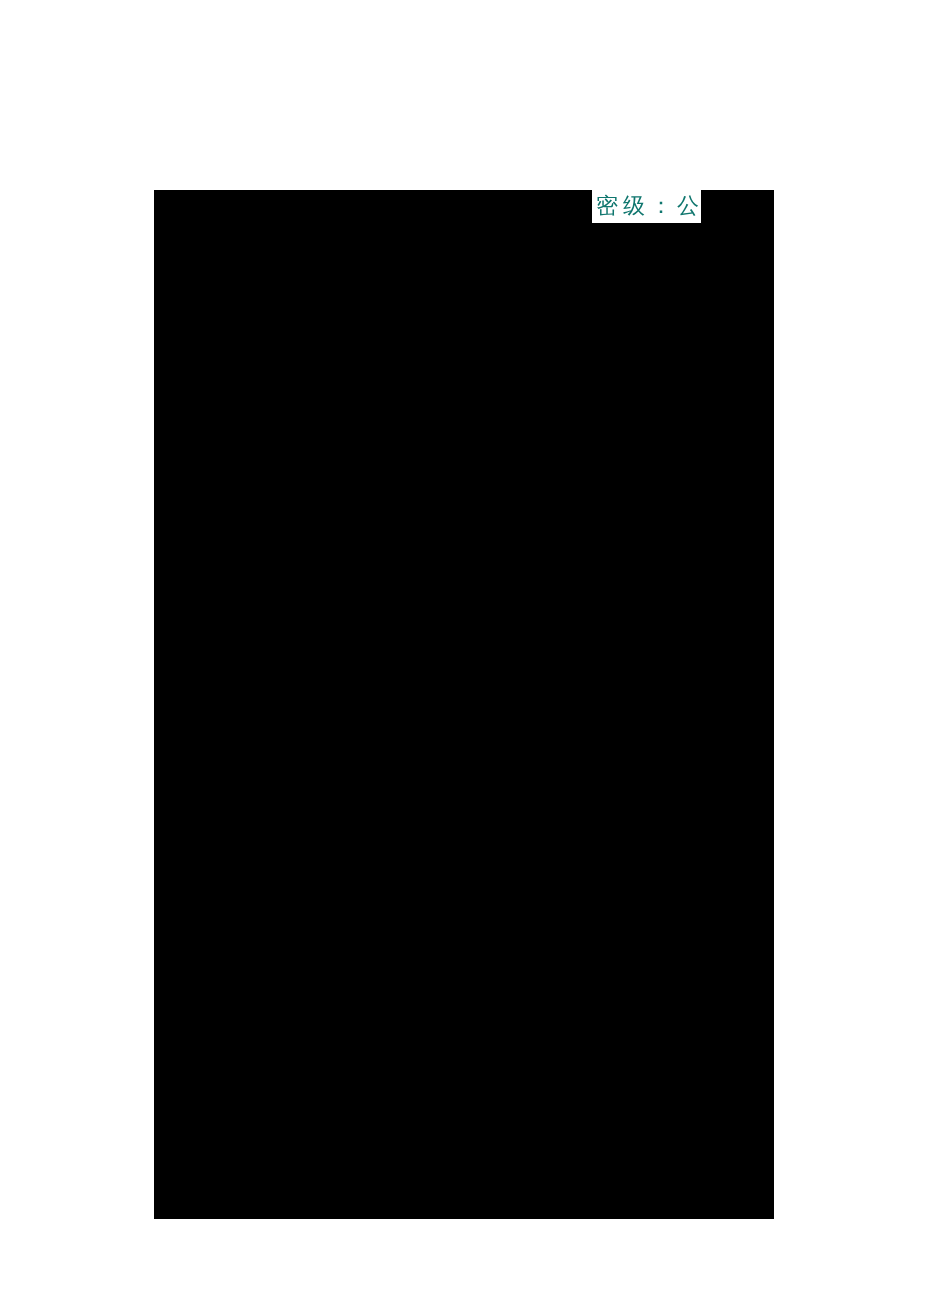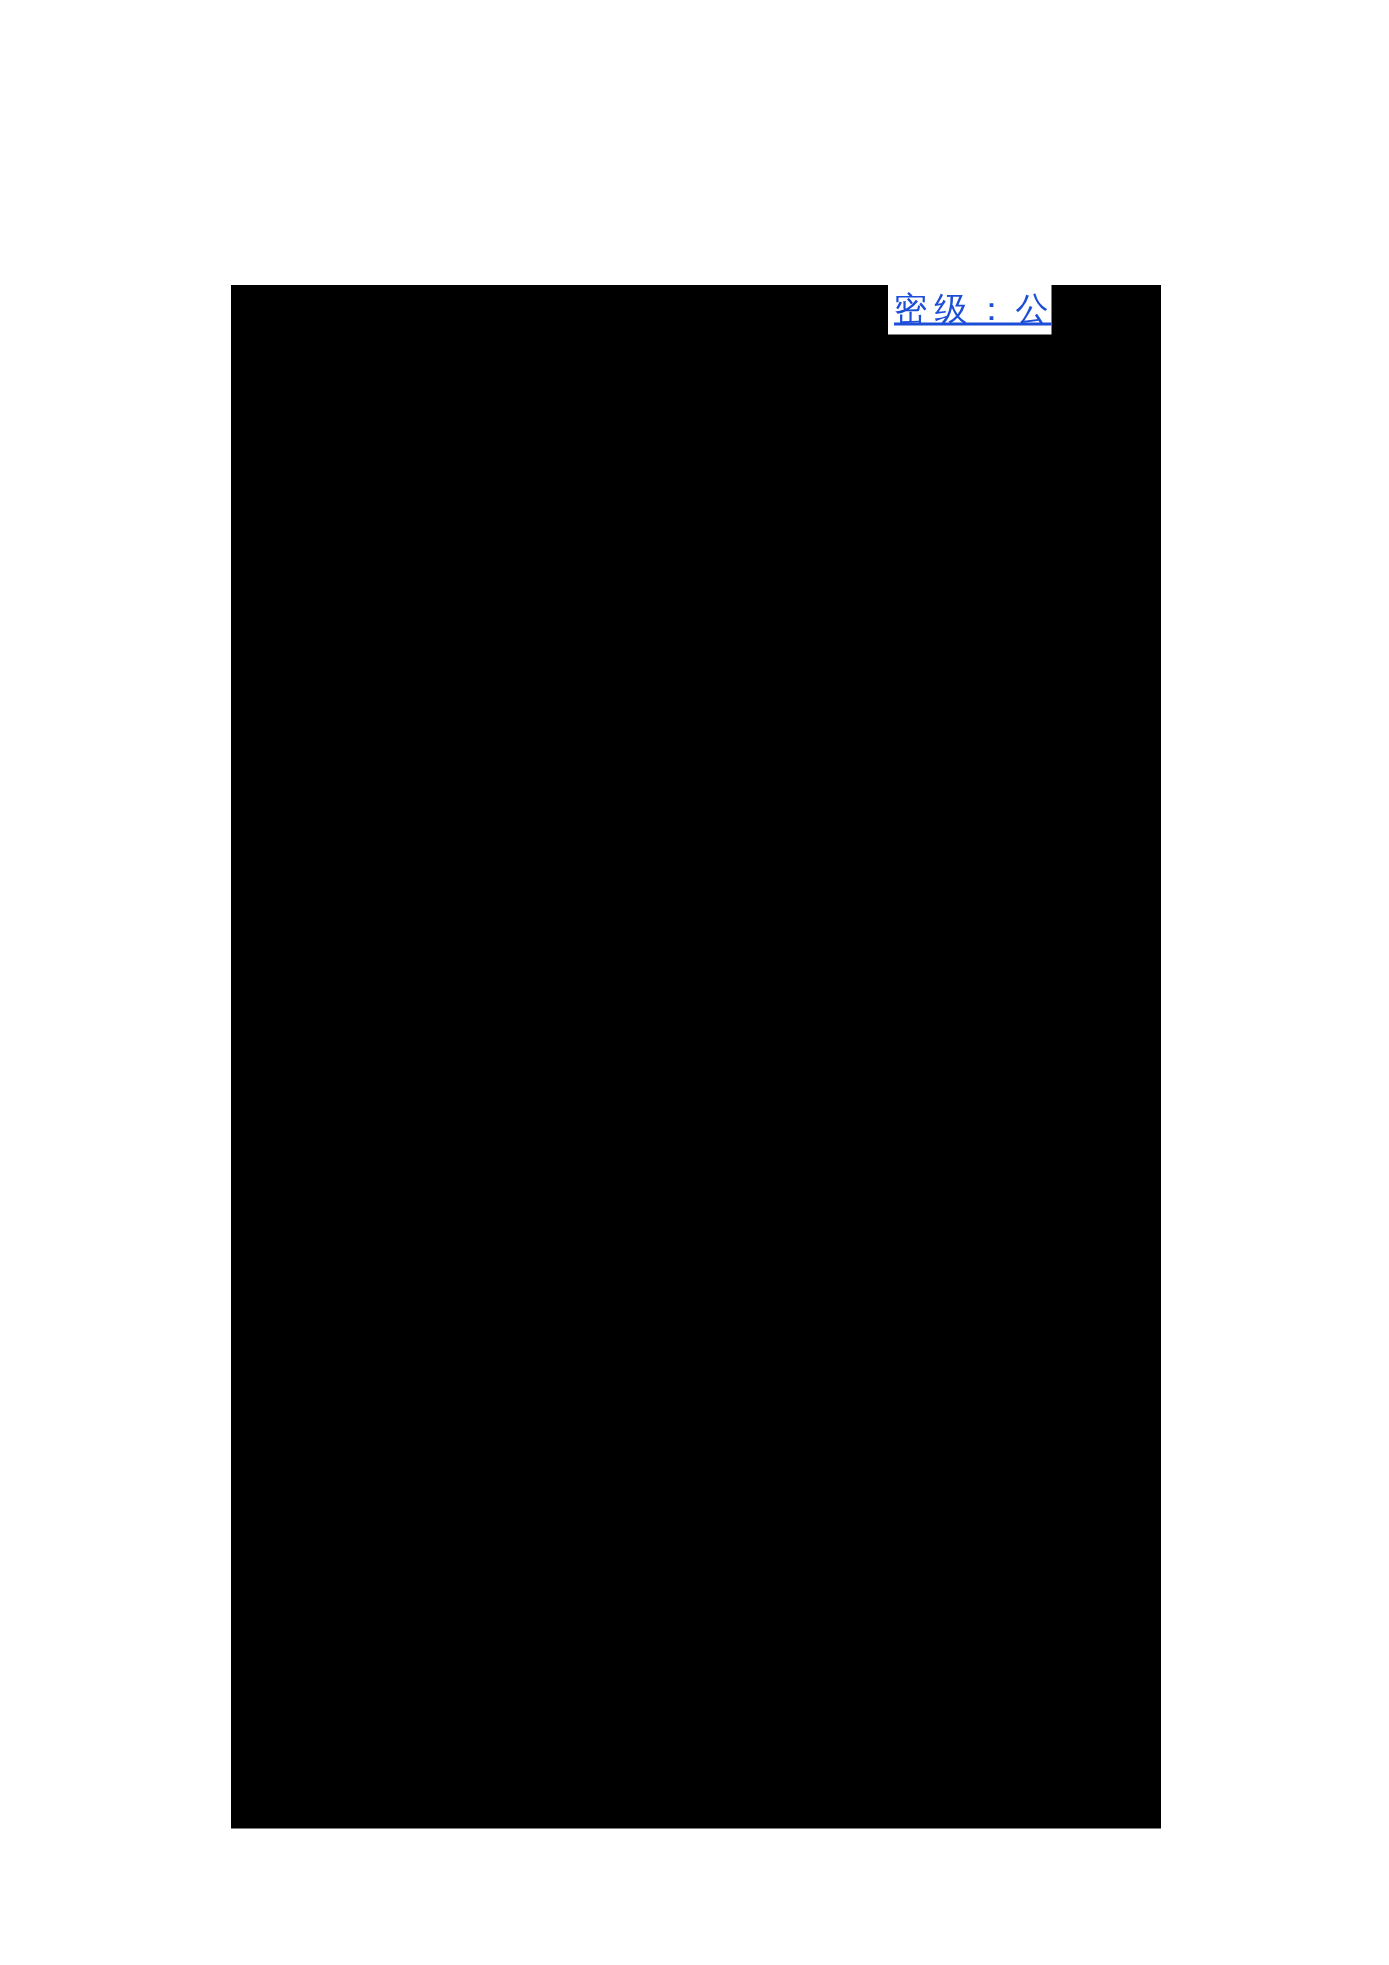--- a/index.html
+++ b/index.html
@@ -33,24 +33,23 @@
     display: flex;
     align-items: center;
     justify-content: flex-start;
     box-sizing: border-box;
     padding-left: 4px;
     overflow: hidden;
   }
   .classification-label span {
     font-size: 22px;
     line-height: 1;
-    color: #1d4ed8;
+    color: #0f766e;
     letter-spacing: 5px;
     white-space: nowrap;
-    text-decoration: underline;
   }
 </style>
 </head>
 <body>
 
 <div class="page">
   <div class="scan-block">
     <div class="classification-label">
       <span>密级：公</span>
     </div>

